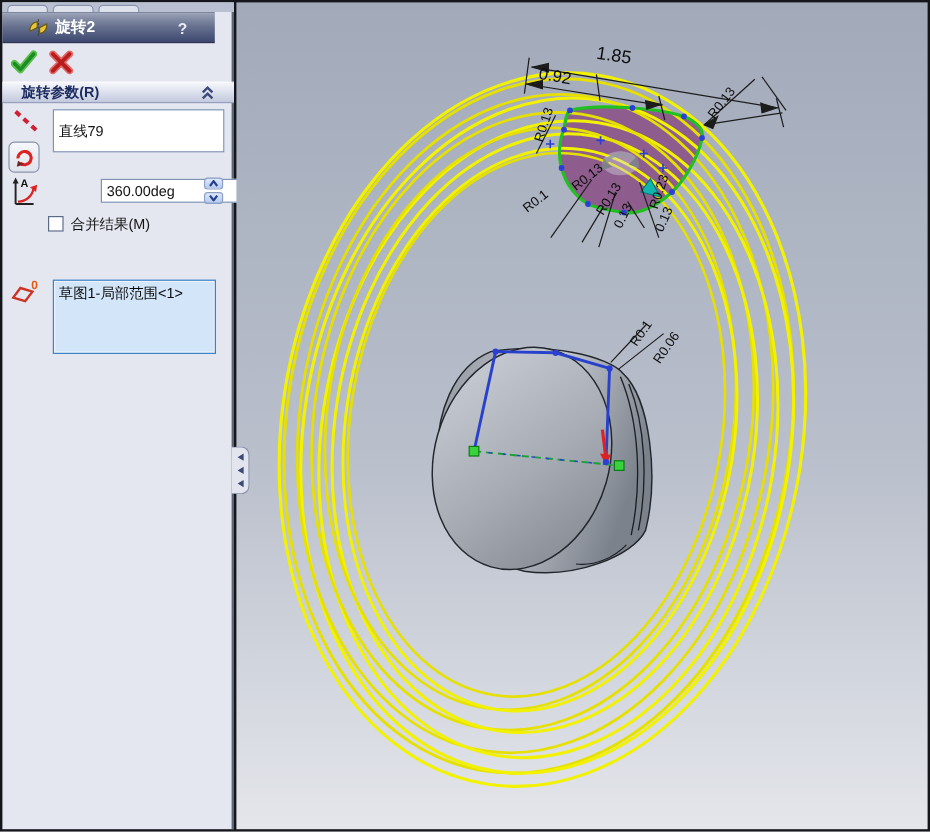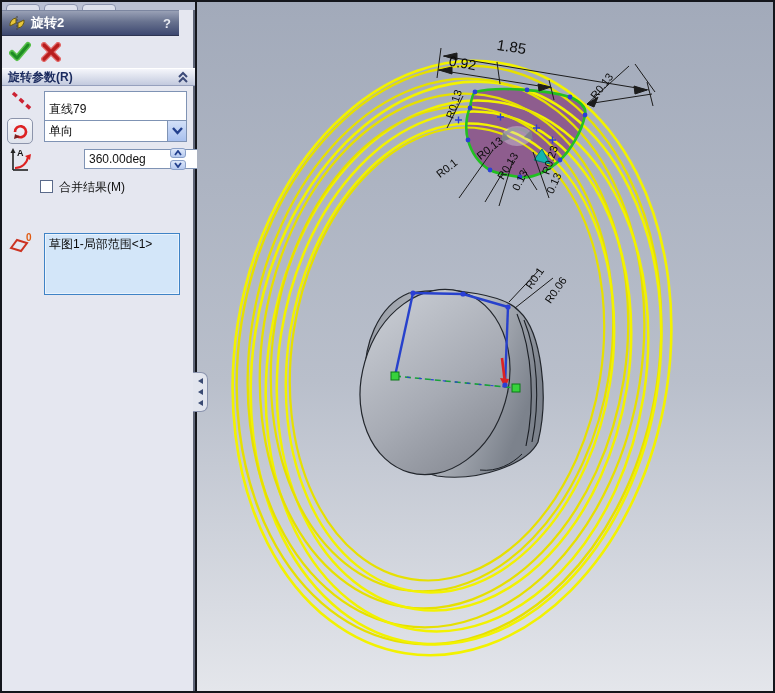--- a/index.html
+++ b/index.html
@@ -9,28 +9,28 @@
 
   
   #panel { position:absolute; left:0; top:0; width:193px; height:689px;
            background:#e5e7f0; border-right:2px solid #5e6577; }
   #tabstrip { position:absolute; left:0; top:0; width:193px; height:8px; background:#b9c0d2; overflow:hidden; }
   .tabstub { position:absolute; top:2px; width:34px; height:10px; background:#dde1ec;
              border:1px solid #8a93ad; border-radius:4px 4px 0 0; }
   #titlebar { position:absolute; left:0; top:8px; width:177px; height:26px;
               background:linear-gradient(#99a1b6,#68728f 45%,#3d4870);
               border-top:1px solid #7c86a0; border-bottom:1px solid #2e3552;
-              display:flex; align-items:center; padding:0 6px; color:#fff; }
+              display:flex; align-items:center; padding:0 21px; color:#fff; }
   #titlebar .ttl { font-size:13px; font-weight:bold; margin-left:5px; flex:1; }
   #titlebar .hlp { font-size:13px; font-weight:bold; color:#e8eaf2; margin-right:2px; }
   #btnrow { position:absolute; left:0; top:36px; width:193px; height:28px; display:flex; align-items:center; gap:10px; padding-left:7px; }
   .schdr { position:absolute; left:0; width:193px; height:18px;
            background:linear-gradient(#f5f6fb,#c3cade);
            border-top:1px solid #ffffff; border-bottom:1px solid #96a0bd;
-           display:flex; align-items:center; padding:0 6px;
+           display:flex; align-items:center; padding:0 16px;
            font-size:12px; font-weight:bold; color:#1a2a5e; }
   .schdr .chev { margin-left:auto; }
   .fld { position:absolute; background:#fff; border:1px solid #7f93b4; font-size:12px; color:#111;
          padding:1px 4px; font-family:"Liberation Sans","DejaVu Sans",sans-serif; }
   .icon-cell { position:absolute; }
   #dir-icon-box { position:absolute; left:5px; top:116px; width:26px; height:26px; background:linear-gradient(#f6f7fa,#dfe3ec);
                   border:1px solid #8c94ab; border-radius:5px; display:flex; align-items:center; justify-content:center; }
   #dropdown { position:absolute; left:42px; top:118px; width:143px; height:22px; background:#fff;
               border:1px solid #7f93b4; display:flex; align-items:center; }
   #dropdown .val { font-size:12px; padding-left:4px; flex:1; }
@@ -104,28 +104,20 @@
       <svg class="icon-cell" style="left:8px;top:88px" width="26" height="24" viewBox="0 0 26 24">
         <line x1="3" y1="3" x2="23" y2="21" stroke="#cc2233" stroke-width="3.4" stroke-dasharray="5,4"></line>
       </svg>
       <input class="fld" style="left: 42px; top: 89px; width: 143px; height: 36px;" readonly="" value="直线79">
 
       <div id="dir-icon-box">
         <svg width="18" height="18" viewBox="0 0 18 18">
           <path d="M4,10 a5.5,5.5 0 1 1 2,4" fill="none" stroke="#d22" stroke-width="2.6"></path>
           <polygon points="4,12 9,15 3,17" fill="#7a2020"></polygon>
         </svg>
-      </div>
-      <div id="dropdown">
-        <span class="val">单向</span>
-        <span class="dbtn">
-          <svg width="11" height="8" viewBox="0 0 11 8">
-            <polyline points="1,1 5.5,6 10,1" fill="none" stroke="#23408e" stroke-width="2.4"></polyline>
-          </svg>
-        </span>
       </div>
 
       <svg class="icon-cell" style="left:6px;top:145px" width="28" height="26" viewBox="0 0 28 26">
         <line x1="5" y1="4" x2="5" y2="23" stroke="#222" stroke-width="1.6"></line>
         <line x1="5" y1="23" x2="20" y2="23" stroke="#222" stroke-width="1.6"></line>
         <polygon points="5,1 2.5,6 7.5,6" fill="#222"></polygon>
         <text x="9" y="9" font-size="9" font-weight="bold" fill="#111" font-family="Liberation Sans,sans-serif">A</text>
         <path d="M7,21 A13,13 0 0 0 20,10" fill="none" stroke="#d22" stroke-width="2"></path>
         <polygon points="22,13 17,9 23,7" fill="#d22"></polygon>
       </svg>

